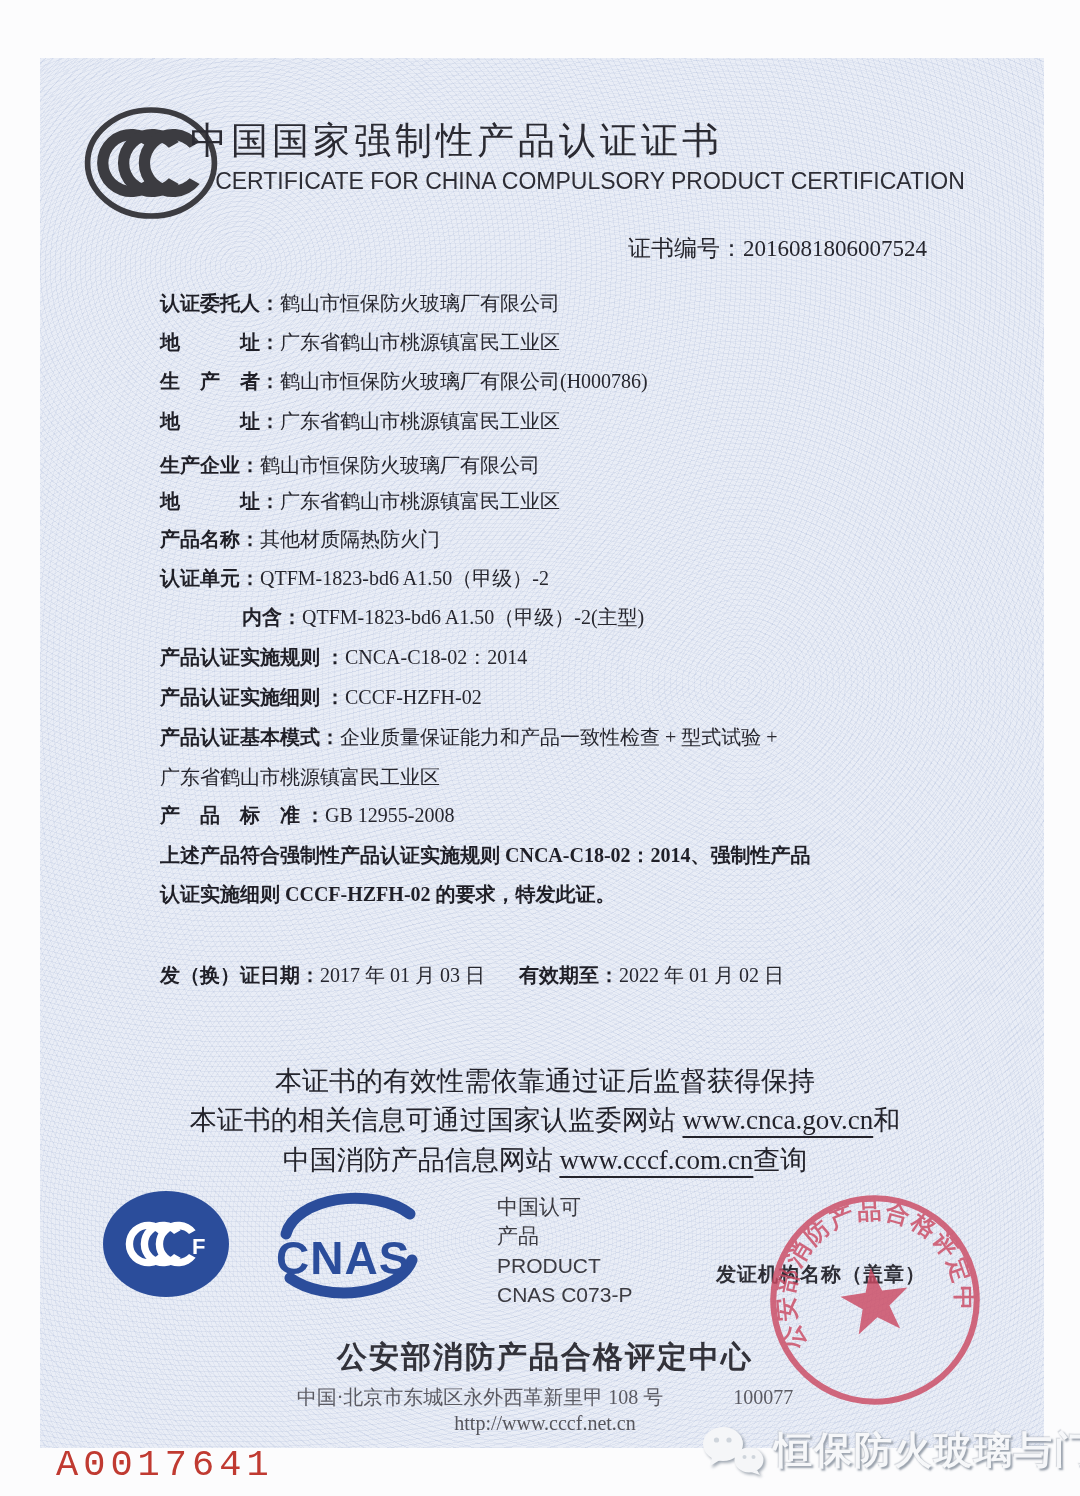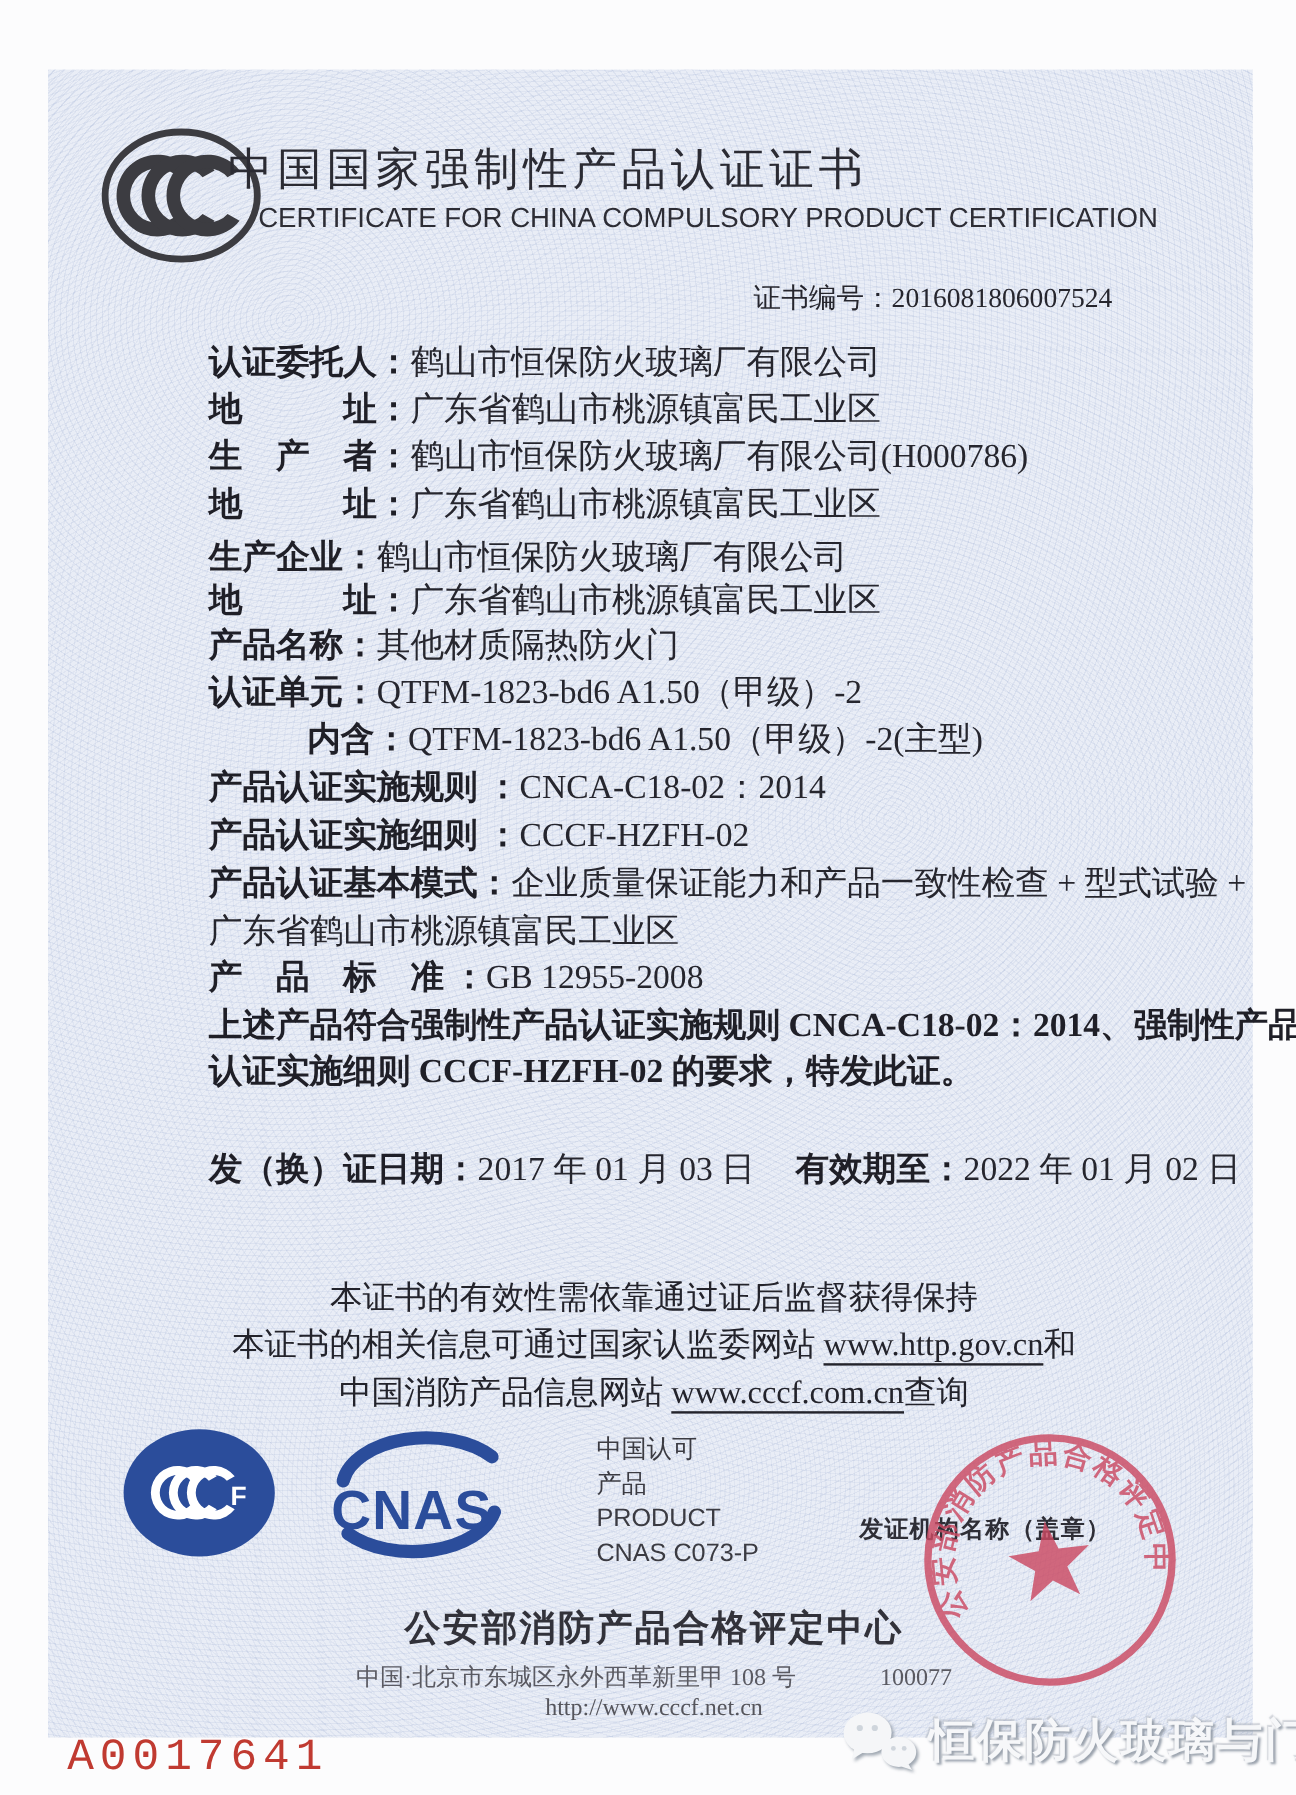--- a/index.html
+++ b/index.html
@@ -11,21 +11,21 @@
           repeating-radial-gradient(circle at 20% 15%, rgba(105,130,185,.10) 0 1px, rgba(0,0,0,0) 1px 5px),
           repeating-radial-gradient(circle at 70% 45%, rgba(105,130,185,.08) 0 1px, rgba(0,0,0,0) 1px 6px),
           repeating-radial-gradient(circle at 45% 85%, rgba(105,130,185,.08) 0 1px, rgba(0,0,0,0) 1px 4px);}
   .abs{position:absolute;}
   .ccc-logo{left:80px;top:102px;width:142px;height:122px;}
   .title{left:190px;top:116px;width:860px;text-align:left;font-size:37px;font-weight:normal;
          letter-spacing:4px;color:#2b2b33;white-space:nowrap;}
   .subtitle{left:110px;top:168px;width:960px;text-align:center;font-size:23px;color:#2d2d35;
          font-family:"Liberation Sans","DejaVu Sans",sans-serif;white-space:nowrap;}
   .certno{left:628px;top:233px;font-size:23px;color:#26262e;white-space:nowrap;}
-  .line{left:160px;width:800px;font-size:28px;line-height:30px;white-space:nowrap;color:#26262e;margin-left:14px;}
+  .line{left:160px;width:800px;font-size:20px;line-height:30px;white-space:nowrap;color:#26262e;}
   .line .lbl{font-weight:bold;color:#1f1f27;}
   .bold-line{font-weight:bold;color:#1f1f27;}
   .center-line{left:160px;width:760px;text-align:center;font-size:25px;white-space:nowrap;}
   .center-line .lbl{font-weight:bold;}
   .pairgap{display:inline-block;width:34px;}
   .notice{left:55px;width:980px;text-align:center;font-size:27px;color:#23232b;white-space:nowrap;}
   .u{text-decoration:underline;text-underline-offset:7px;}
   .acc-text{left:497px;top:1193px;font-size:21px;line-height:29px;color:#3b3b42;}
   .acc-text .en{font-family:"Liberation Sans","DejaVu Sans",sans-serif;}
   .stamp-label{left:716px;top:1261px;font-size:20px;font-weight:bold;letter-spacing:1px;
@@ -82,21 +82,21 @@
   <div class="abs line" style="top:800px"><span class="lbl">产　品　标　准 ：</span><span>GB 12955-2008</span></div>
   <div class="abs line bold-line" style="top:840px"><span>上述产品符合强制性产品认证实施规则 CNCA-C18-02：2014、强制性产品</span></div>
   <div class="abs line bold-line" style="top:879px"><span>认证实施细则 CCCF-HZFH-02 的要求，特发此证。</span></div>
 
   <div class="abs line" style="top:960px">
     <span class="lbl">发（换）证日期：</span><span>2017 年 01 月 03 日</span><span class="pairgap"></span><span class="lbl">有效期至：</span><span>2022 年 01 月 02 日</span>
   </div>
 
   <div class="abs notice" style="top:1063px">本证书的有效性需依靠通过证后监督获得保持</div>
   <div class="abs notice" style="top:1102px">
-    <span>本证书的相关信息可通过国家认监委网站 </span><span class="u">www.http.gov.cn</span><span>和</span>
+    <span>本证书的相关信息可通过国家认监委网站 </span><span class="u">www.cnca.gov.cn</span><span>和</span>
   </div>
   <div class="abs notice" style="top:1142px">
     <span>中国消防产品信息网站 </span><span class="u">www.cccf.com.cn</span><span>查询</span>
   </div>
 
   <svg class="abs" style="left:100px;top:1188px" width="132" height="112" viewBox="0 0 132 112">
     <ellipse cx="66" cy="56" rx="63" ry="53" fill="#2b4d9b"></ellipse>
     <g fill="#ffffff">
       <path transform="translate(48,56) scale(0.62)" d="M 28.4 -22.2 A 36 36 0 1 0 28.4 22.2 L 17.8 16.1 A 24 24 0 1 1 17.8 -16.1 Z"></path>
       <path transform="translate(63,56) scale(0.62)" d="M 28.4 -22.2 A 36 36 0 1 0 28.4 22.2 L 17.8 16.1 A 24 24 0 1 1 17.8 -16.1 Z"></path>

